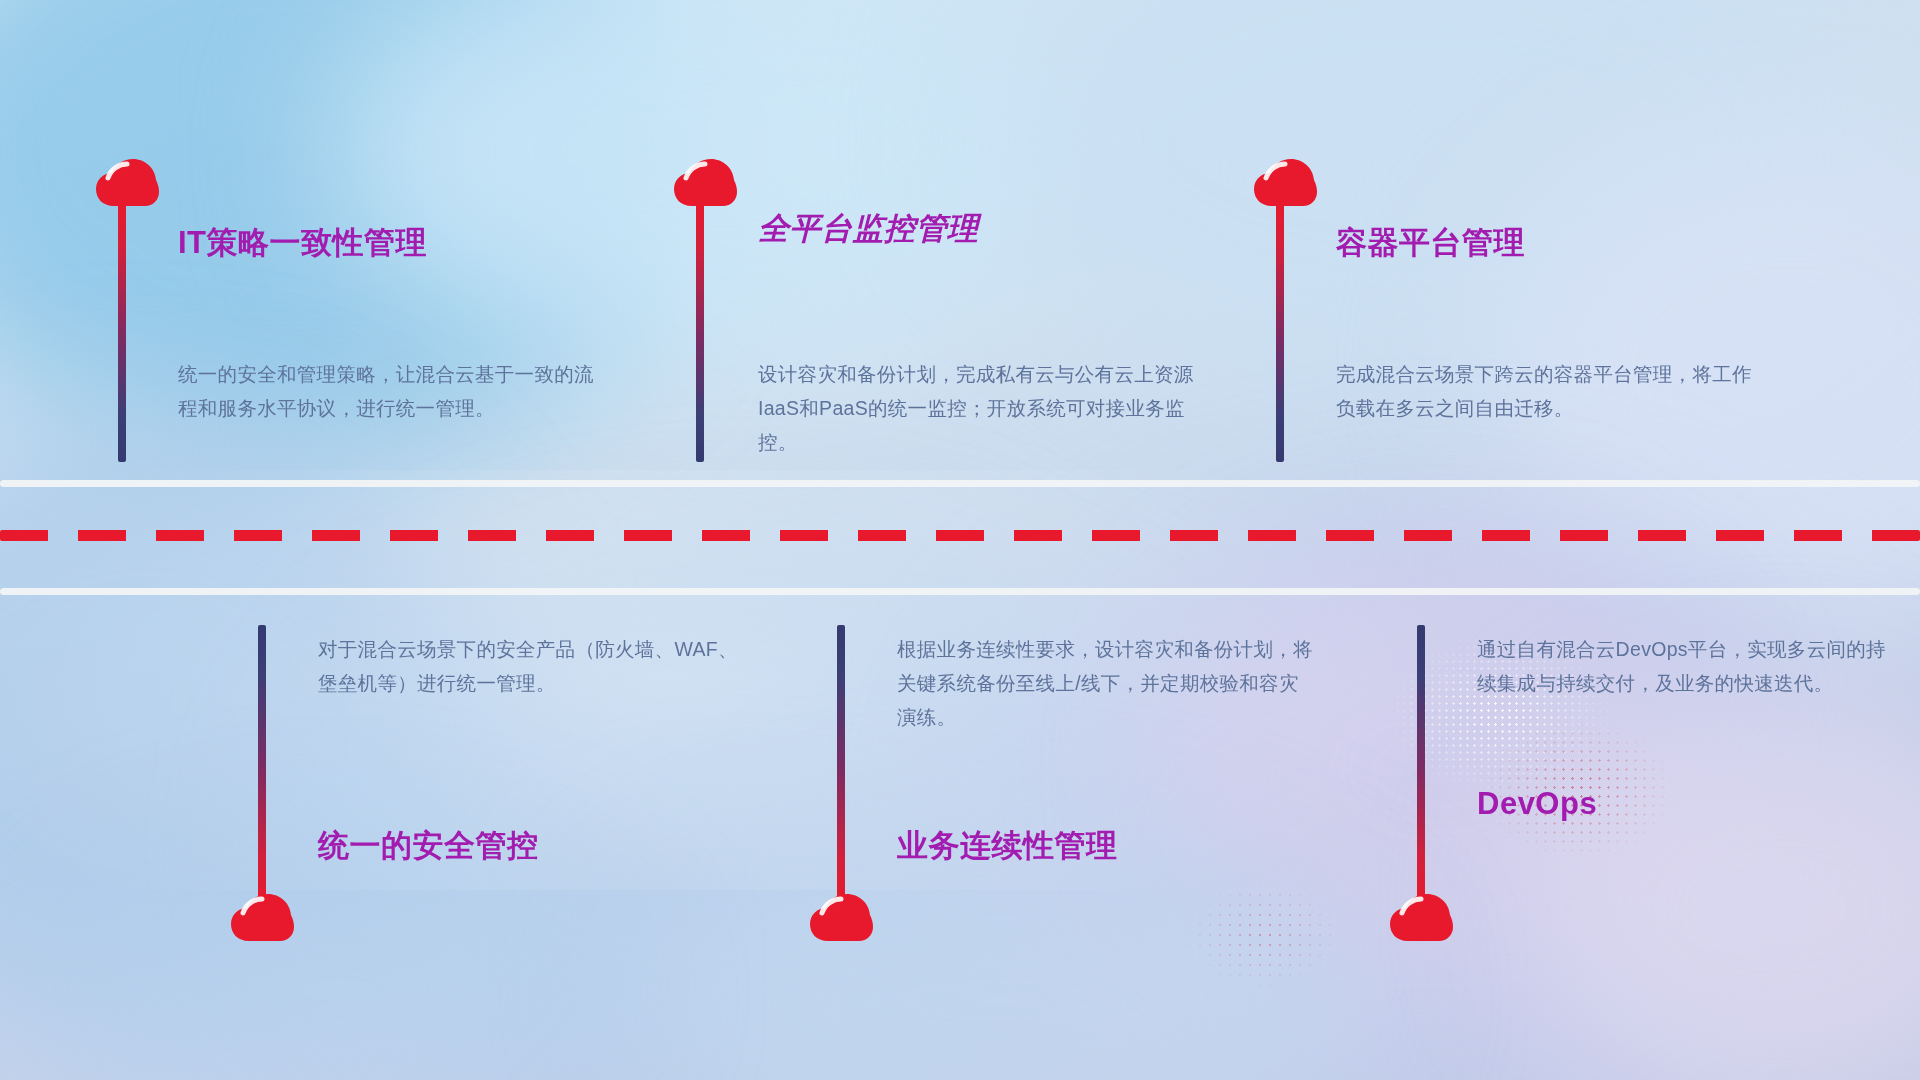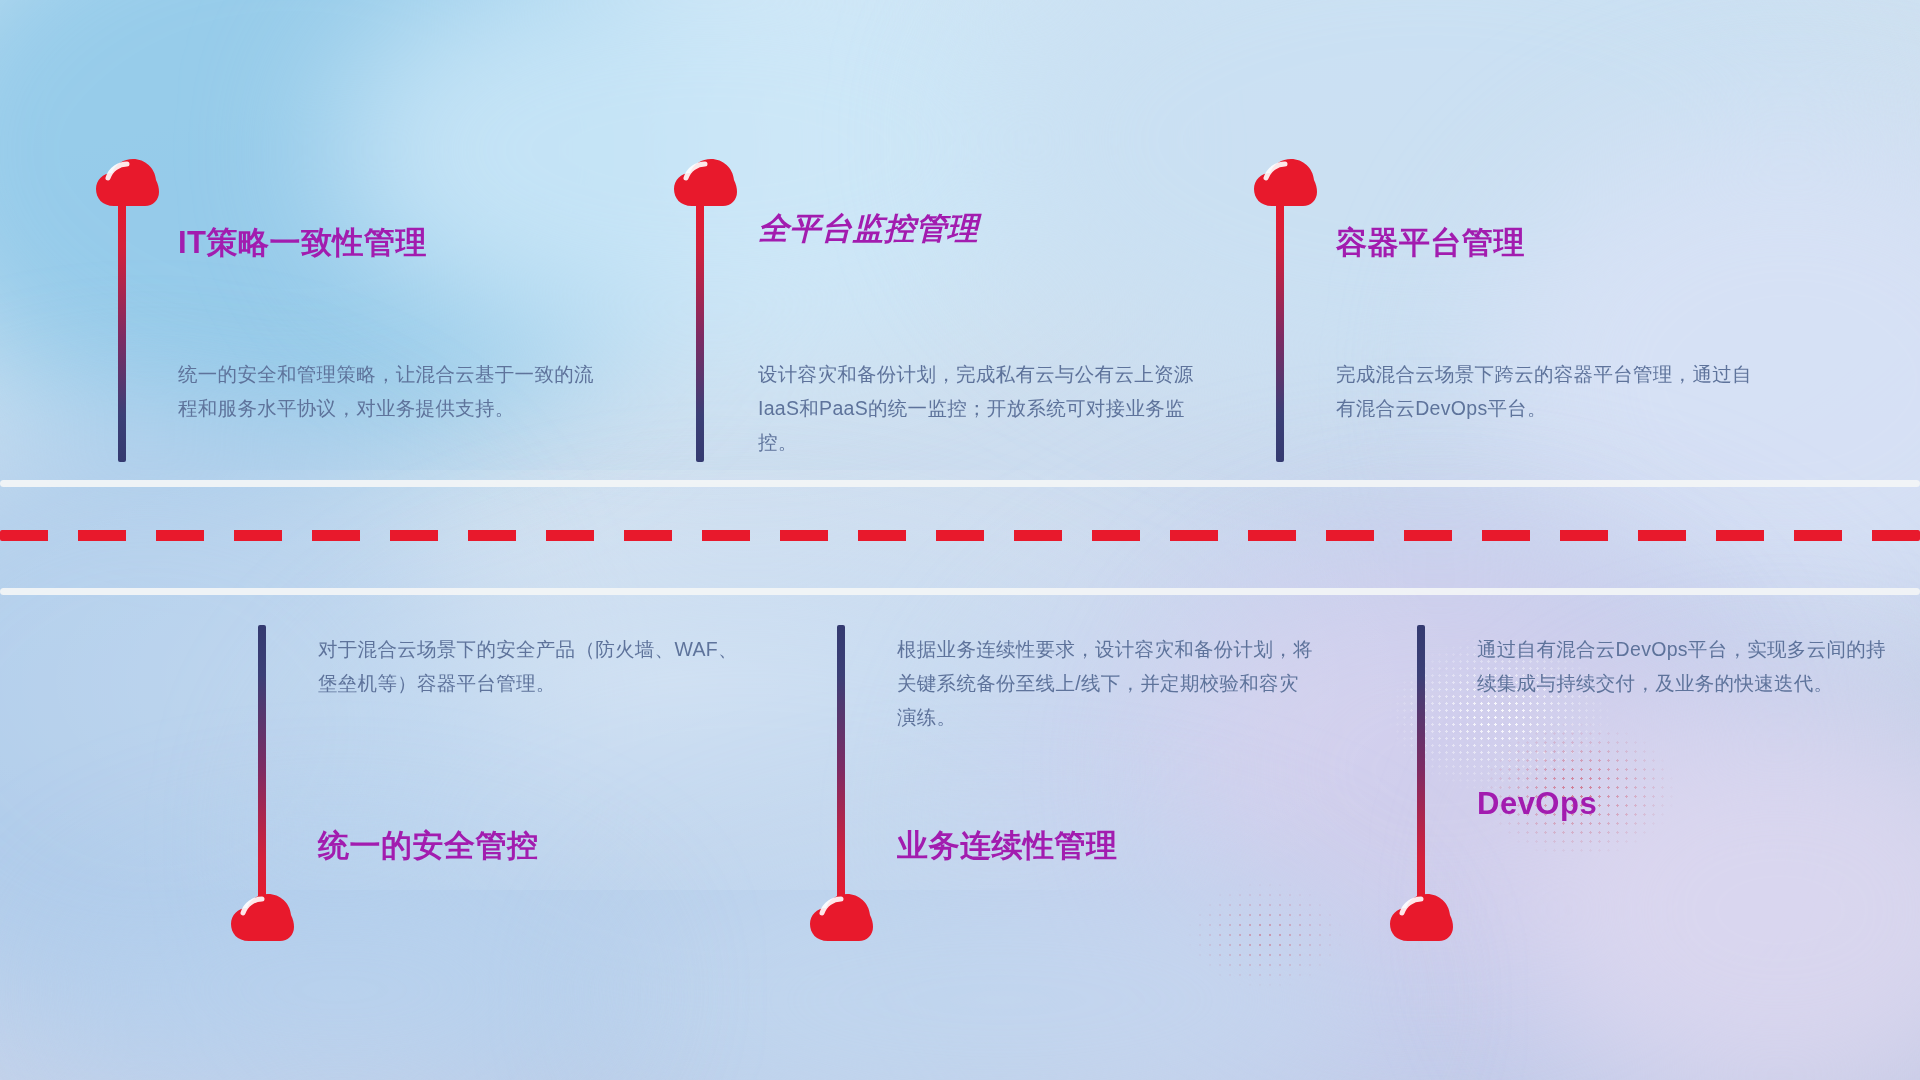--- a/index.html
+++ b/index.html
@@ -128,21 +128,21 @@
 
   <div class="item">
     <span class="cloud" style="left:94px; top:158px;">
       <svg viewBox="0 0 66 50" width="66" height="50" aria-hidden="true">
         <path d="M20 48 C8 48 2 40 2 31 C2 22 9 15 18 15 C21 6 30 1 39 1 C51 1 61 10 62 22 C64 26 65 30 65 34 C65 42 59 48 51 48 Z" fill="#e8192c"></path>
         <path d="M14 20 C17 11 25 6 33 6" stroke="#ffffff" stroke-width="5" stroke-linecap="round" fill="none" opacity=".9"></path>
       </svg>
     </span>
     <span class="stem stem-down" style="left:118px; top:200px; height:262px;"></span>
     <span class="title" style="left:178px; top:222px;">IT策略一致性管理</span>
-    <span class="desc" style="left:178px; top:357px; width:432px;">统一的安全和管理策略，让混合云基于一致的流程和服务水平协议，对业务提供支持。</span>
+    <span class="desc" style="left:178px; top:357px; width:432px;">统一的安全和管理策略，让混合云基于一致的流程和服务水平协议，进行统一管理。</span>
   </div>
 
   <div class="item">
     <span class="cloud" style="left:672px; top:158px;">
       <svg viewBox="0 0 66 50" width="66" height="50" aria-hidden="true">
         <path d="M20 48 C8 48 2 40 2 31 C2 22 9 15 18 15 C21 6 30 1 39 1 C51 1 61 10 62 22 C64 26 65 30 65 34 C65 42 59 48 51 48 Z" fill="#e8192c"></path>
         <path d="M14 20 C17 11 25 6 33 6" stroke="#ffffff" stroke-width="5" stroke-linecap="round" fill="none" opacity=".9"></path>
       </svg>
     </span>
     <span class="stem stem-down" style="left:696px; top:200px; height:262px;"></span>
@@ -152,26 +152,26 @@
 
   <div class="item">
     <span class="cloud" style="left:1252px; top:158px;">
       <svg viewBox="0 0 66 50" width="66" height="50" aria-hidden="true">
         <path d="M20 48 C8 48 2 40 2 31 C2 22 9 15 18 15 C21 6 30 1 39 1 C51 1 61 10 62 22 C64 26 65 30 65 34 C65 42 59 48 51 48 Z" fill="#e8192c"></path>
         <path d="M14 20 C17 11 25 6 33 6" stroke="#ffffff" stroke-width="5" stroke-linecap="round" fill="none" opacity=".9"></path>
       </svg>
     </span>
     <span class="stem stem-down" style="left:1276px; top:200px; height:262px;"></span>
     <span class="title" style="left:1336px; top:222px;">容器平台管理</span>
-    <span class="desc" style="left:1336px; top:357px; width:432px;">完成混合云场景下跨云的容器平台管理，通过自有混合云DevOps平台。</span>
+    <span class="desc" style="left:1336px; top:357px; width:432px;">完成混合云场景下跨云的容器平台管理，将工作负载在多云之间自由迁移。</span>
   </div>
 
   <div class="item">
     <span class="stem stem-up" style="left:258px; top:625px; height:278px;"></span>
-    <span class="desc" style="left:318px; top:632px; width:420px;">对于混合云场景下的安全产品（防火墙、WAF、堡垒机等）容器平台管理。</span>
+    <span class="desc" style="left:318px; top:632px; width:420px;">对于混合云场景下的安全产品（防火墙、WAF、堡垒机等）进行统一管理。</span>
     <span class="title" style="left:318px; top:825px;">统一的安全管控</span>
     <span class="cloud" style="left:229px; top:893px;">
       <svg viewBox="0 0 66 50" width="66" height="50" aria-hidden="true">
         <path d="M20 48 C8 48 2 40 2 31 C2 22 9 15 18 15 C21 6 30 1 39 1 C51 1 61 10 62 22 C64 26 65 30 65 34 C65 42 59 48 51 48 Z" fill="#e8192c"></path>
         <path d="M14 20 C17 11 25 6 33 6" stroke="#ffffff" stroke-width="5" stroke-linecap="round" fill="none" opacity=".9"></path>
       </svg>
     </span>
   </div>
 
   <div class="item">

